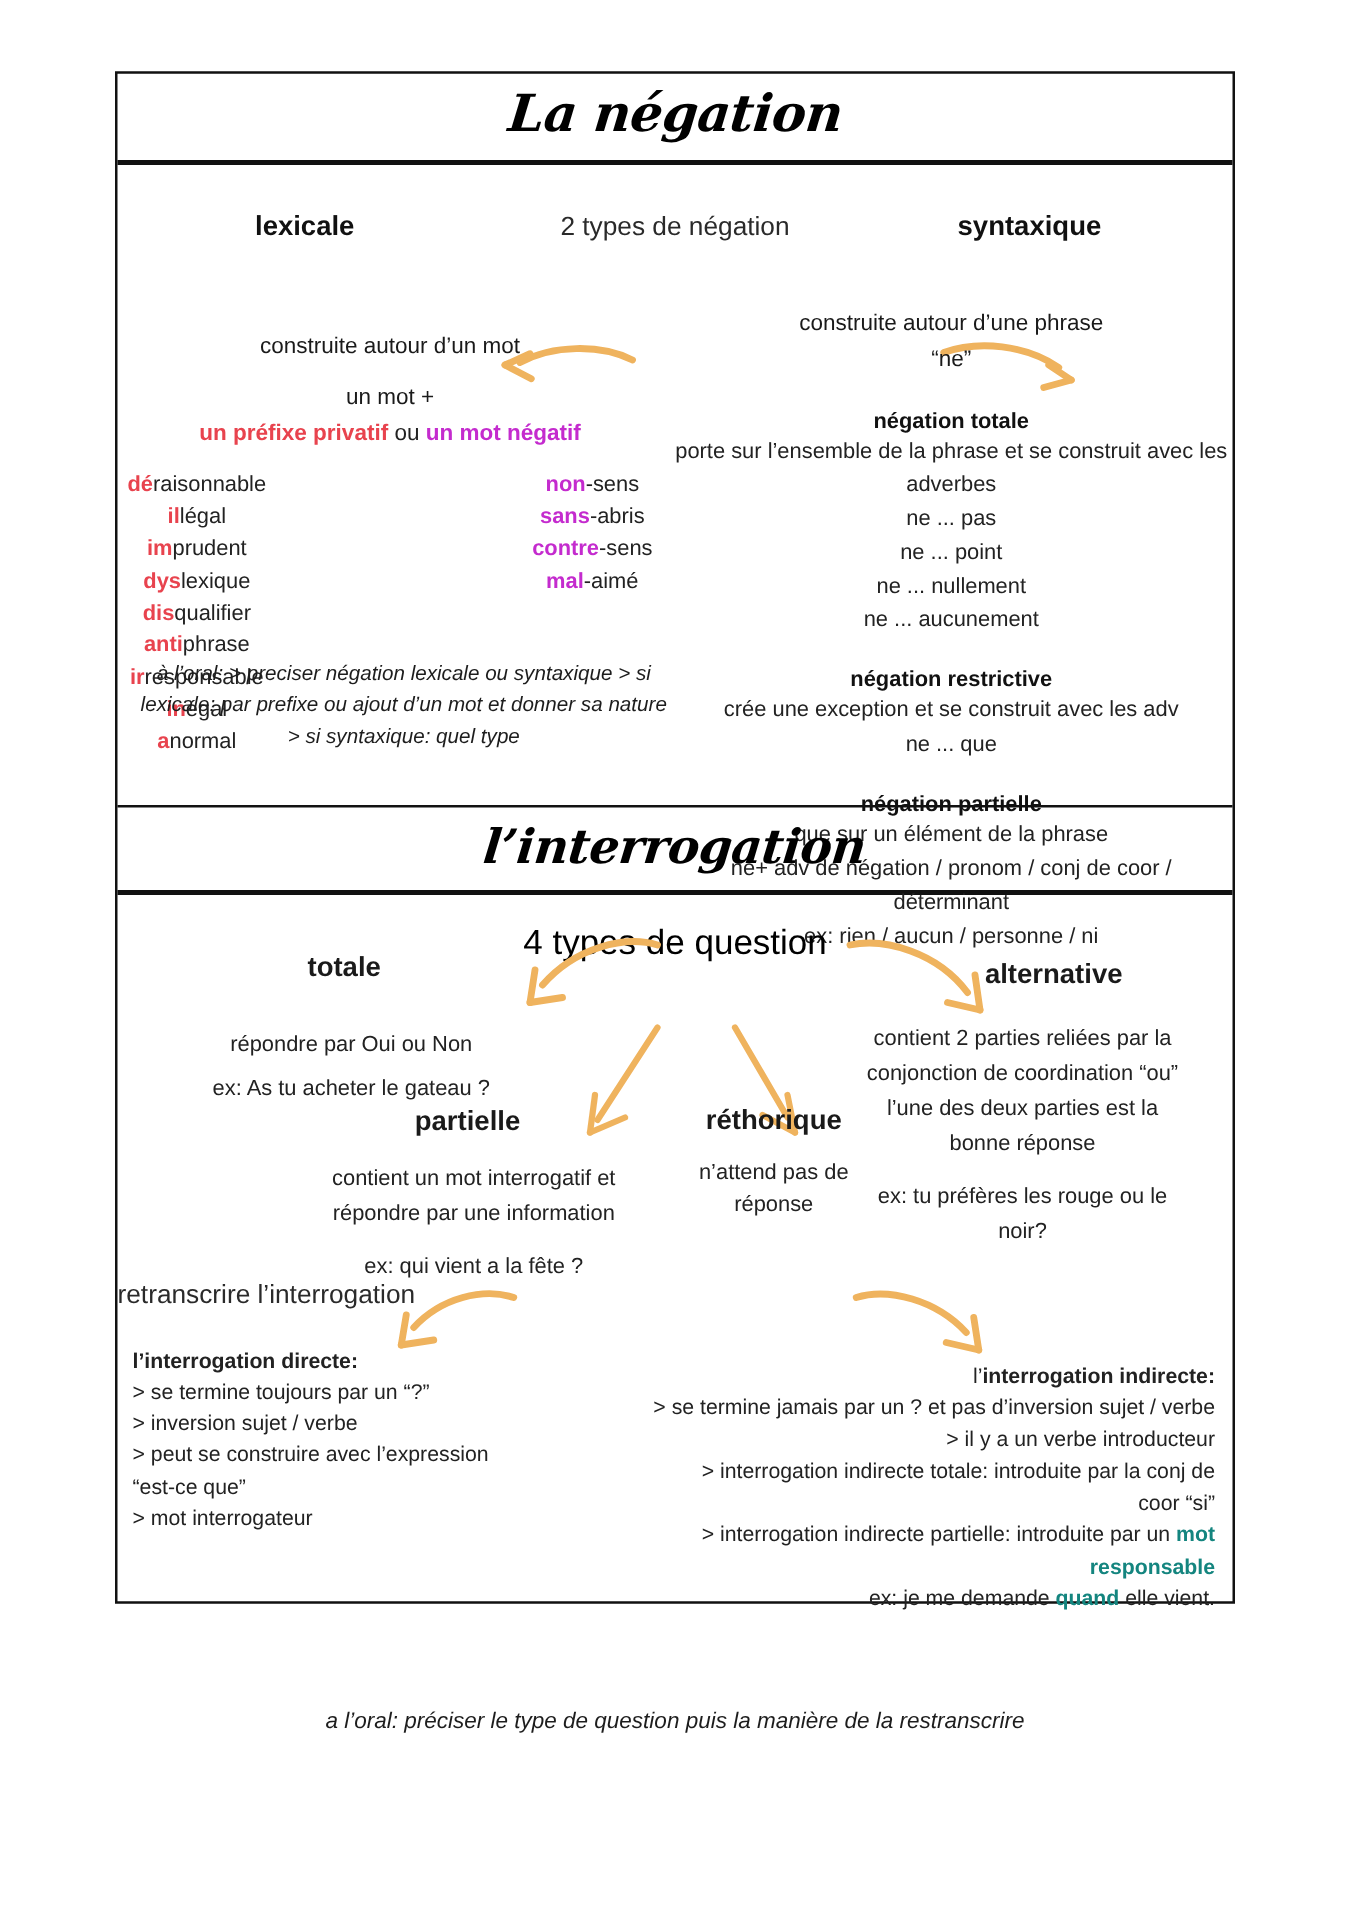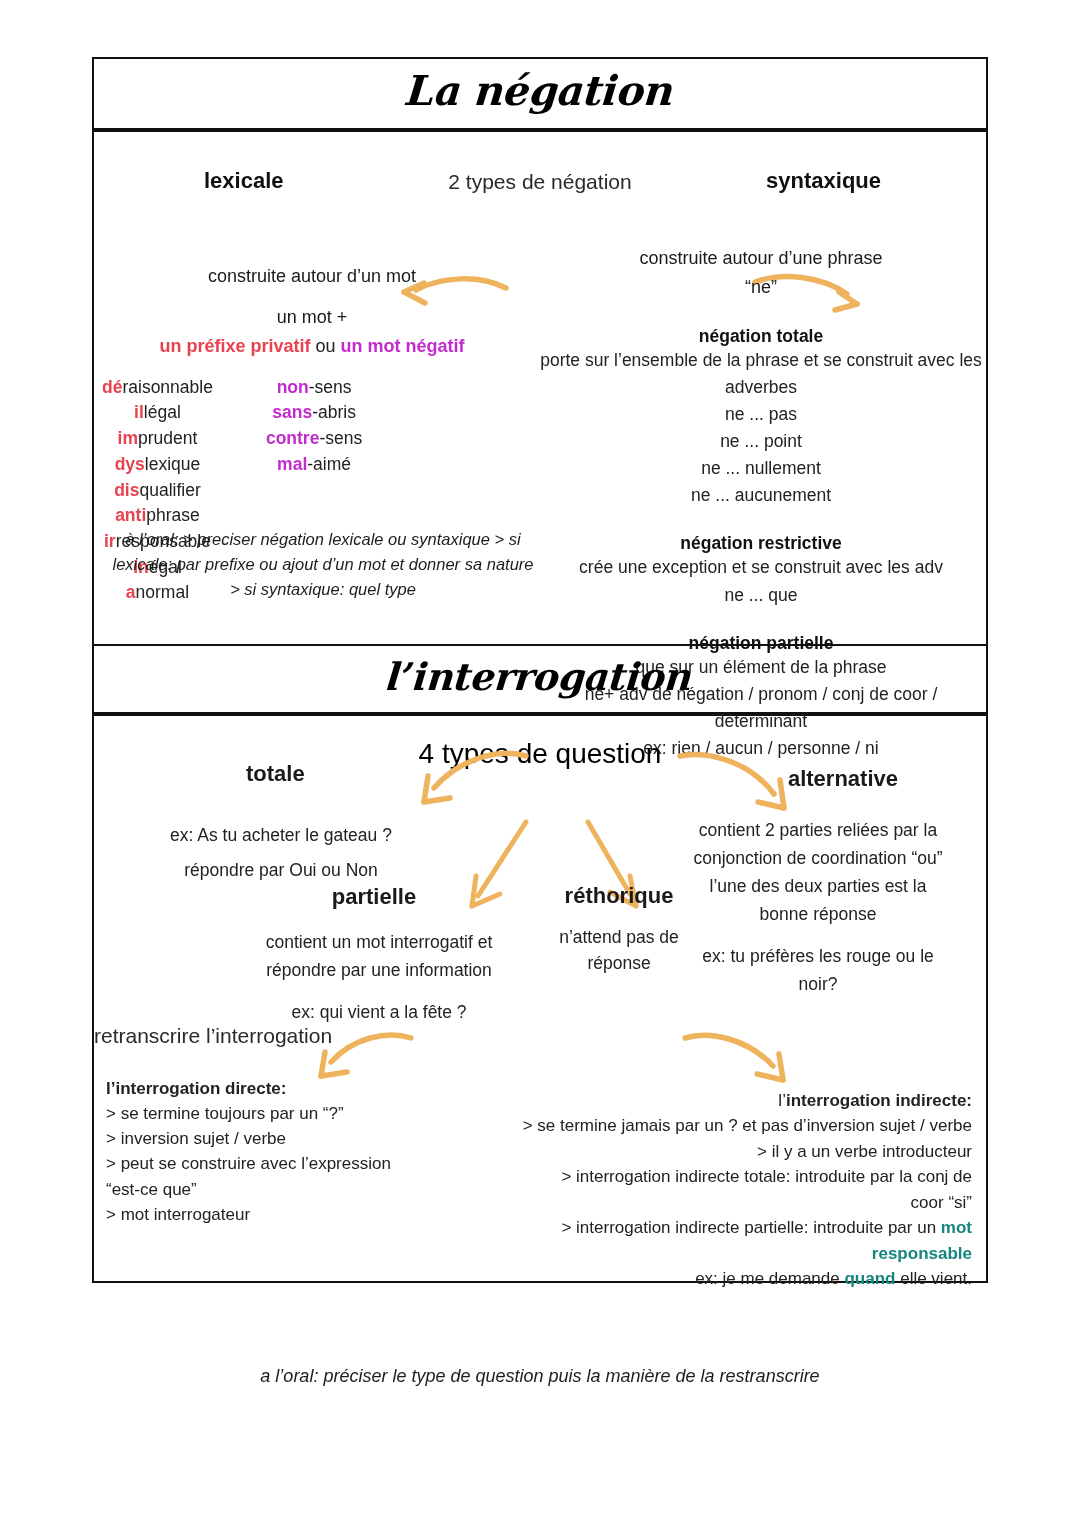--- a/index.html
+++ b/index.html
@@ -92,21 +92,21 @@
 
   .b { font-weight: bold; }
   .red { color: #e8434e; font-weight: bold; }
   .magenta { color: #c42bce; font-weight: bold; }
   .teal { color: #14857f; font-weight: bold; }
 
   .formula { font-size: 18px; font-weight: bold; margin-top: 4px; }
 
   .prefix-cols {
     display: flex;
-    justify-content: flex-start;
+    justify-content: space-between;
     margin-top: 18px;
     gap: 53px;
   }
   .pcol { text-align: center; }
   .pcol .item {
     font-size: 17.5px;
     line-height: 1.47;
     color: #222;
   }
 
@@ -355,22 +355,22 @@
       <path d="M18,92 L46,80" stroke="#efb35e" stroke-width="5" fill="none" stroke-linecap="round"></path>
     </svg>
 
     <svg class="arrow" style="left:480px; top:98px;" width="90" height="100" viewBox="0 0 90 100">
       <path d="M14,8 L56,80" stroke="#efb35e" stroke-width="5" fill="none" stroke-linecap="round"></path>
       <path d="M62,92 L56,62" stroke="#efb35e" stroke-width="5" fill="none" stroke-linecap="round"></path>
       <path d="M62,92 L36,78" stroke="#efb35e" stroke-width="5" fill="none" stroke-linecap="round"></path>
     </svg>
 
     <div class="q-totale-body">
+      <div>répondre par Oui ou Non</div>
       <div>ex: As tu acheter le gateau ?</div>
-      <div>répondre par Oui ou Non</div>
     </div>
 
     <div class="q-partielle">partielle</div>
     <div class="q-partielle-body">
       <div>contient un mot interrogatif et</div>
       <div>répondre par une information</div>
       <div style="margin-top:14px;">ex: qui vient a la fête ?</div>
     </div>
 
     <div class="q-reth">réthorique</div>

